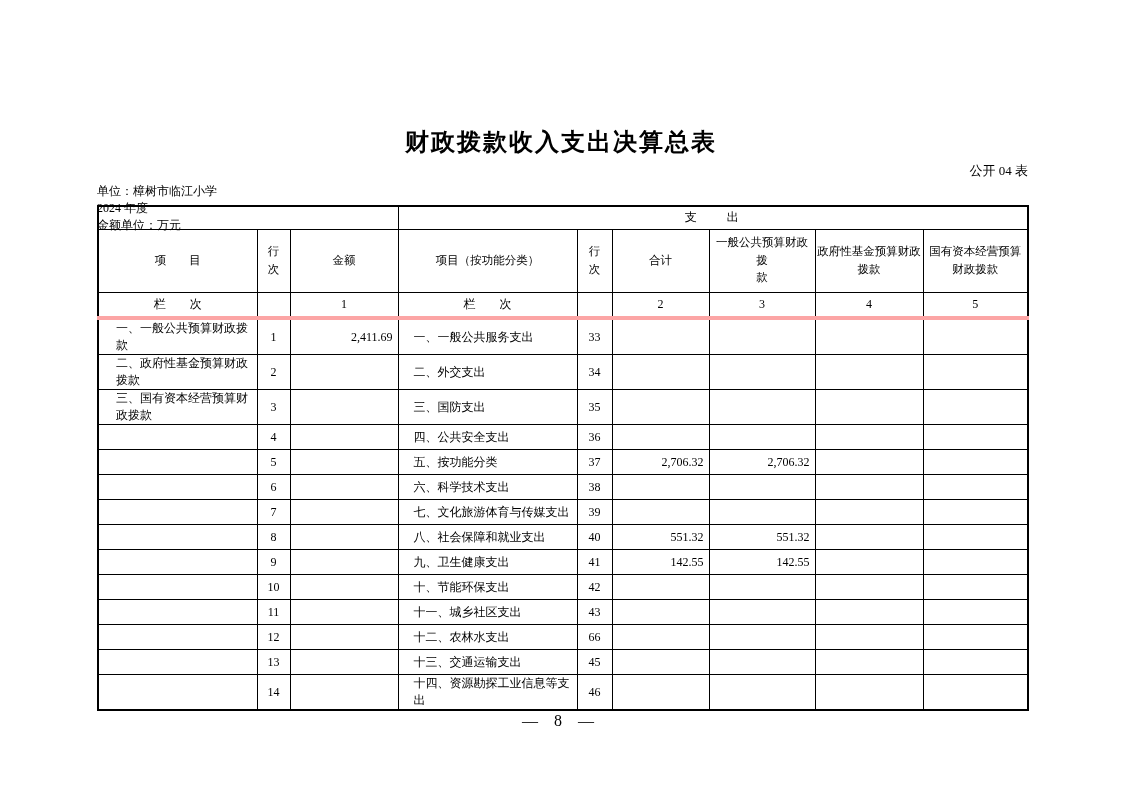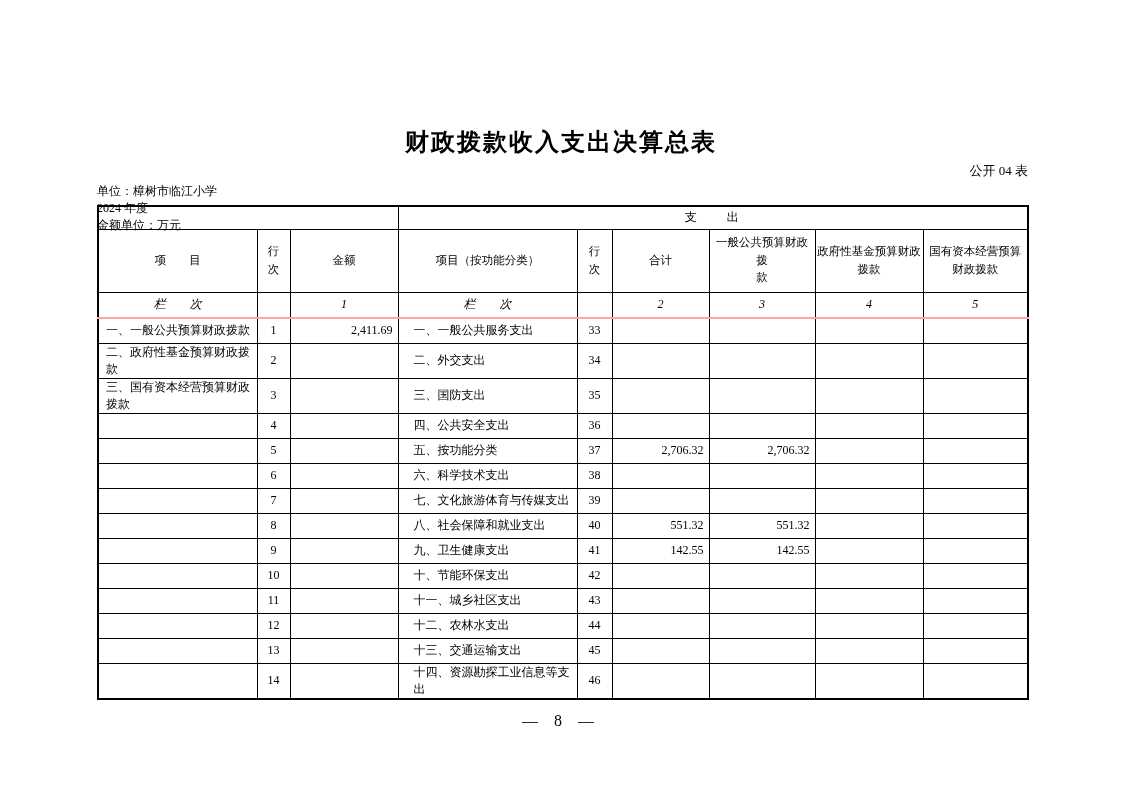--- a/index.html
+++ b/index.html
@@ -64,22 +64,22 @@
   tr.data-row      { height: 25px; }
   .row-span-head td { text-align: center; letter-spacing: 2px; }
   .row-col-head th {
     text-align: center;
     white-space: pre-line;
     font-size: 11.5px;
     line-height: 1.55;
     padding: 1px;
   }
   .row-lane td { text-align: center; }
-  tr.row-lane td { border-bottom: 2px solid #fca5a5; font-style: italic; }
-  td.c-item  { text-align: left;  padding-left: 7px;  }
+  tr.row-lane td { border-bottom: 4px solid #fca5a5; }
+  td.c-item  { text-align: left;  padding-left: 17px;  }
   td.c-item2 { text-align: left;  padding-left: 15px;  }
   td.c-num   { text-align: center; }
   td.c-amt   { text-align: right; padding-right: 5px; }
   .page-number {
     position: absolute;
     top: 712px;
     left: 0;
     width: 100%;
     text-align: center;
     font-size: 16px;
@@ -265,21 +265,21 @@
           <td class="c-amt"></td>
           <td class="c-amt"></td>
           <td class="c-amt"></td>
           <td class="c-amt"></td>
         </tr>
         <tr class="data-row">
           <td class="c-item"></td>
           <td class="c-num">12</td>
           <td class="c-amt"></td>
           <td class="c-item2">十二、农林水支出</td>
-          <td class="c-num">44</td>
+          <td class="c-num">66</td>
           <td class="c-amt"></td>
           <td class="c-amt"></td>
           <td class="c-amt"></td>
           <td class="c-amt"></td>
         </tr>
         <tr class="data-row">
           <td class="c-item"></td>
           <td class="c-num">13</td>
           <td class="c-amt"></td>
           <td class="c-item2">十三、交通运输支出</td>

